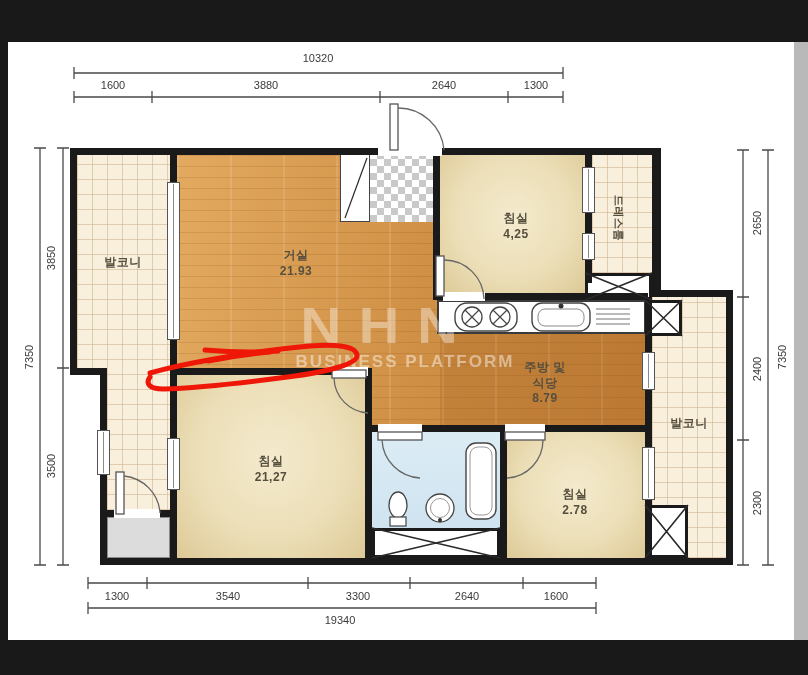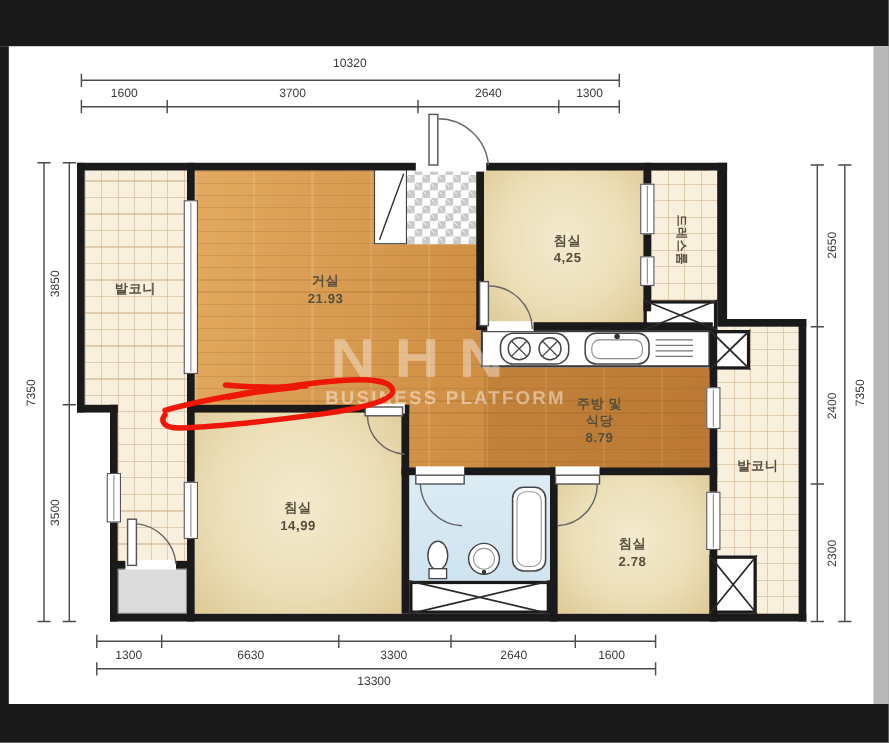--- a/index.html
+++ b/index.html
@@ -179,47 +179,47 @@
   <div class="room-label" style="left:296px;top:264px">
     <div>거실</div>
     <div>21.93</div>
   </div>
   <div class="room-label" style="left:516px;top:227px">
     <div>침실</div>
     <div>4,25</div>
   </div>
   <div class="room-label" style="left:271px;top:470px">
     <div>침실</div>
-    <div>14,99</div>
+    <div>21,27</div>
   </div>
   <div class="room-label" style="left:575px;top:503px">
     <div>침실</div>
     <div>2.78</div>
   </div>
   <div class="room-label" style="left:545px;top:383px">
     <div>주방 및</div>
     <div>식당</div>
     <div>8.79</div>
   </div>
   <div class="room-label" style="left:123px;top:263px">발코니</div>
   <div class="room-label" style="left:689px;top:424px">발코니</div>
   <div class="room-label vert" style="left:619px;top:218px;font-size:11px">드레스룸</div>
 
   <div class="dim" style="left:318px;top:58px">10320</div>
   <div class="dim" style="left:113px;top:85px">1600</div>
-  <div class="dim" style="left:266px;top:85px">3700</div>
+  <div class="dim" style="left:266px;top:85px">3880</div>
   <div class="dim" style="left:444px;top:85px">2640</div>
   <div class="dim" style="left:536px;top:85px">1300</div>
 
   <div class="dim" style="left:117px;top:596px">1300</div>
-  <div class="dim" style="left:228px;top:596px">6630</div>
+  <div class="dim" style="left:228px;top:596px">3540</div>
   <div class="dim" style="left:358px;top:596px">3300</div>
   <div class="dim" style="left:467px;top:596px">2640</div>
   <div class="dim" style="left:556px;top:596px">1600</div>
-  <div class="dim" style="left:340px;top:620px">13300</div>
+  <div class="dim" style="left:340px;top:620px">19340</div>
 
   <div class="dim v" style="left:29px;top:357px">7350</div>
   <div class="dim v" style="left:51px;top:258px">3850</div>
   <div class="dim v" style="left:51px;top:466px">3500</div>
 
   <div class="dim v" style="left:757px;top:223px">2650</div>
   <div class="dim v" style="left:757px;top:369px">2400</div>
   <div class="dim v" style="left:757px;top:503px">2300</div>
   <div class="dim v" style="left:782px;top:357px">7350</div>
 

